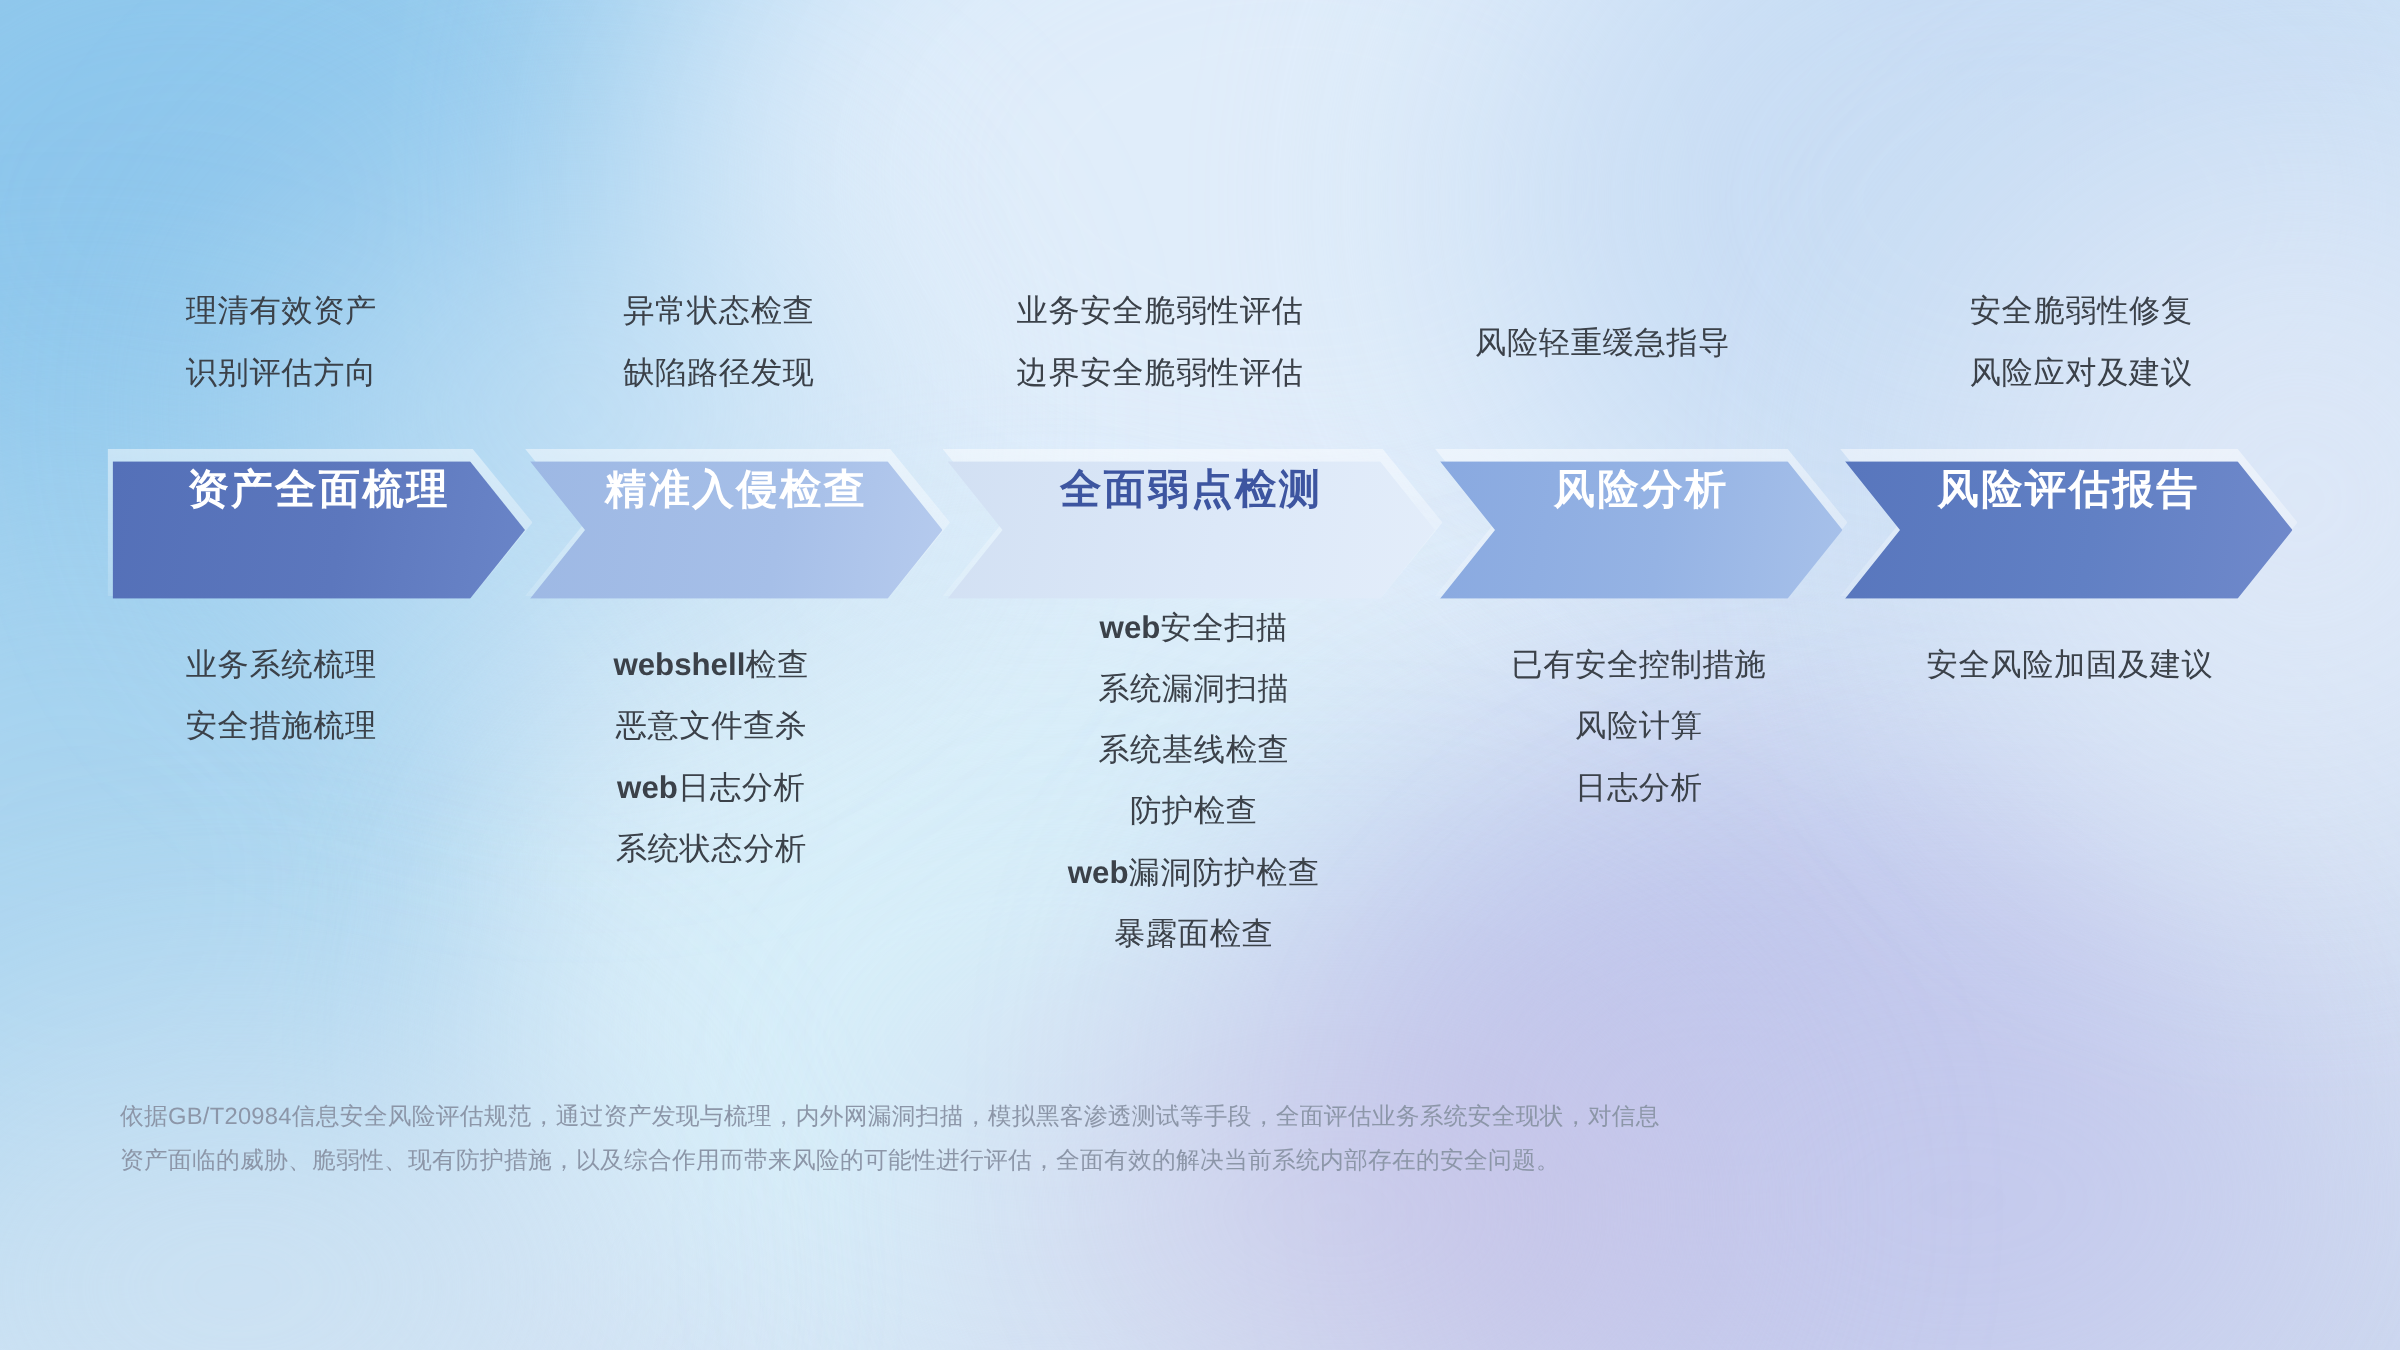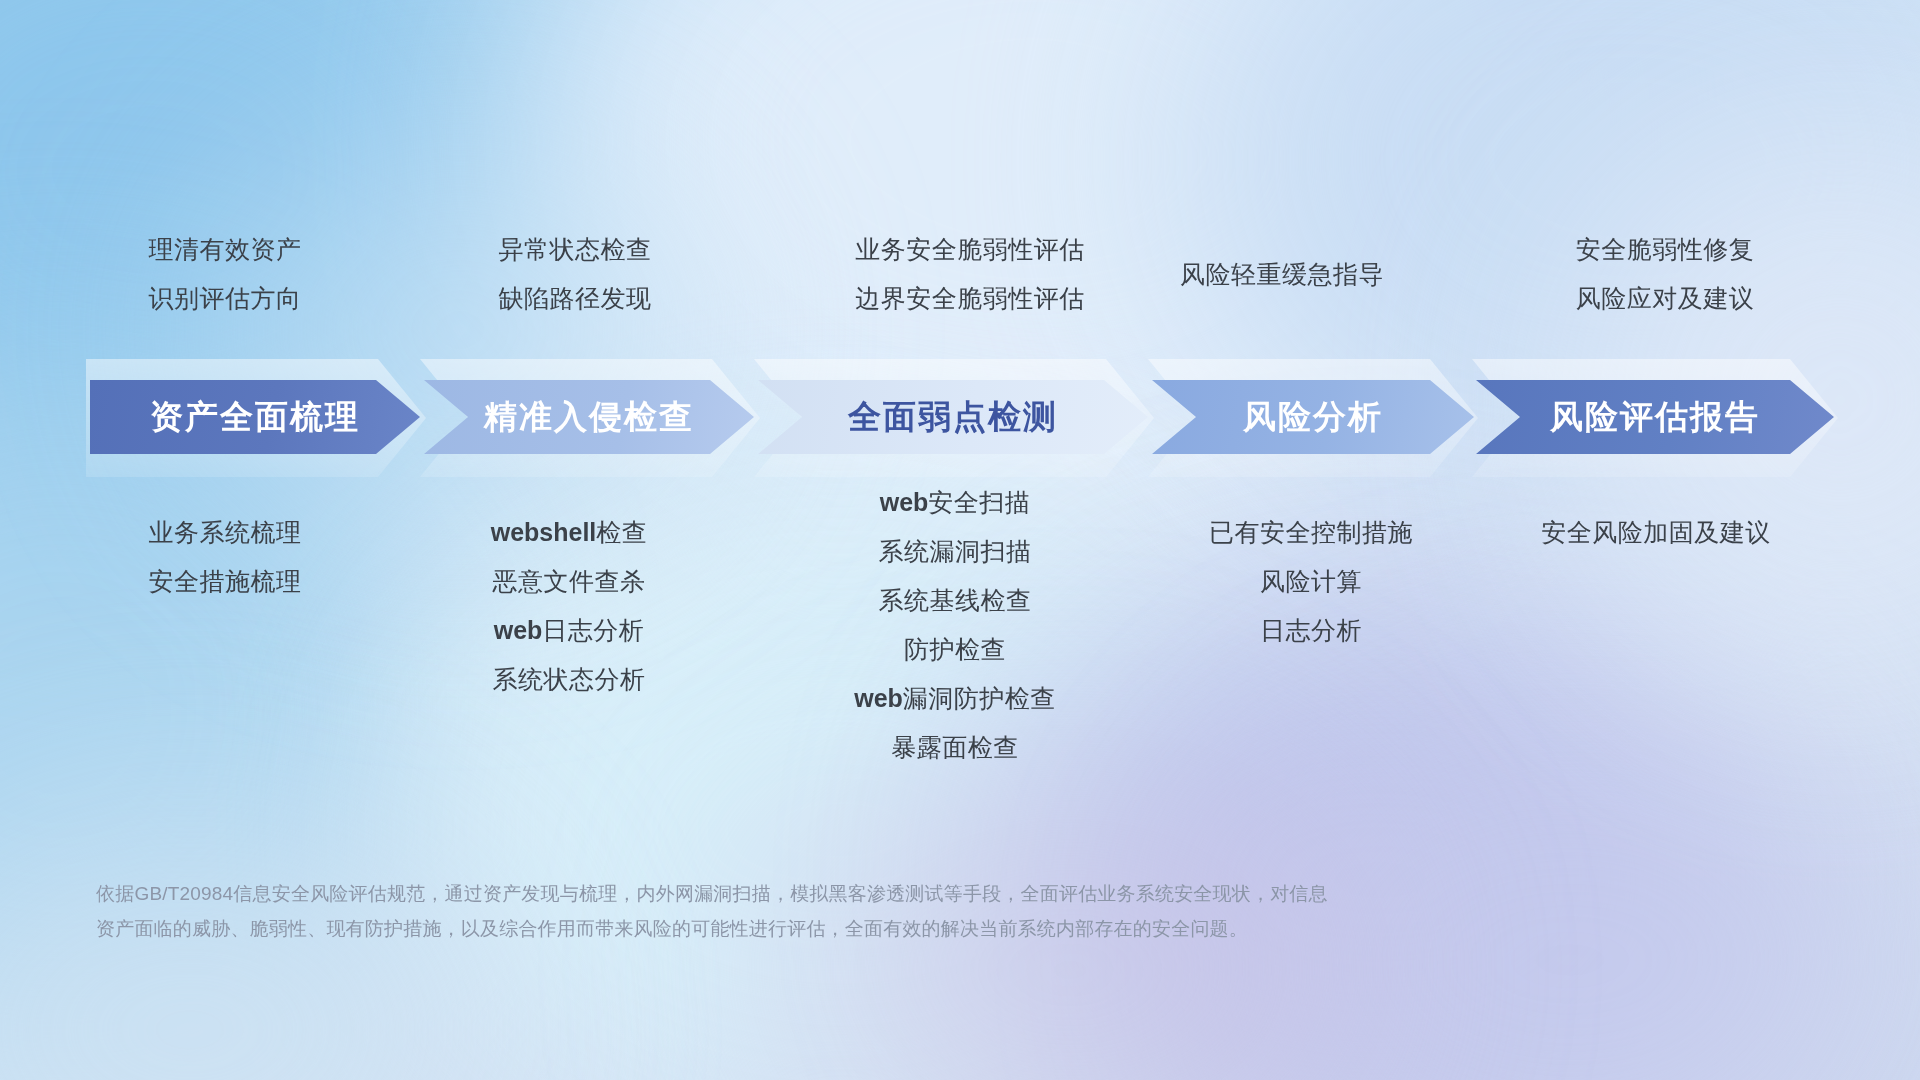--- a/index.html
+++ b/index.html
@@ -53,24 +53,23 @@
   .line .lat { font-weight: 700; letter-spacing: 0; }
 
   
   #band {
     position: absolute;
     left: 0; top: 368px;
     width: 1920px; height: 100px;
   }
   .arrow {
     position: absolute;
-    top: 12px;
-    height: 74px;
+    top: 1px;
+    height: 110px;
     display: flex;
-    align-items: center;
     justify-content: center;
     box-sizing: border-box;
   }
   .arrow .alabel {
     font-size: 33px;
     font-weight: 700;
     letter-spacing: 2px;
     white-space: nowrap;
     position: relative;
     z-index: 3;
@@ -135,21 +134,21 @@
   <div class="col-top" style="left:90px; top:225px; width:270px;">
     <div class="line">理清有效资产</div>
     <div class="line">识别评估方向</div>
   </div>
 
   <div class="col-top" style="left:440px; top:225px; width:270px;">
     <div class="line">异常状态检查</div>
     <div class="line">缺陷路径发现</div>
   </div>
 
-  <div class="col-top" style="left:790px; top:225px; width:360px;">
+  <div class="col-top" style="left:748px; top:225px; width:360px;">
     <div class="line">业务安全脆弱性评估</div>
     <div class="line">边界安全脆弱性评估</div>
   </div>
 
   <div class="col-top" style="left:1122px; top:250px; width:320px;">
     <div class="line">风险轻重缓急指导</div>
   </div>
 
   <div class="col-top" style="left:1500px; top:225px; width:330px;">
     <div class="line">安全脆弱性修复</div>

